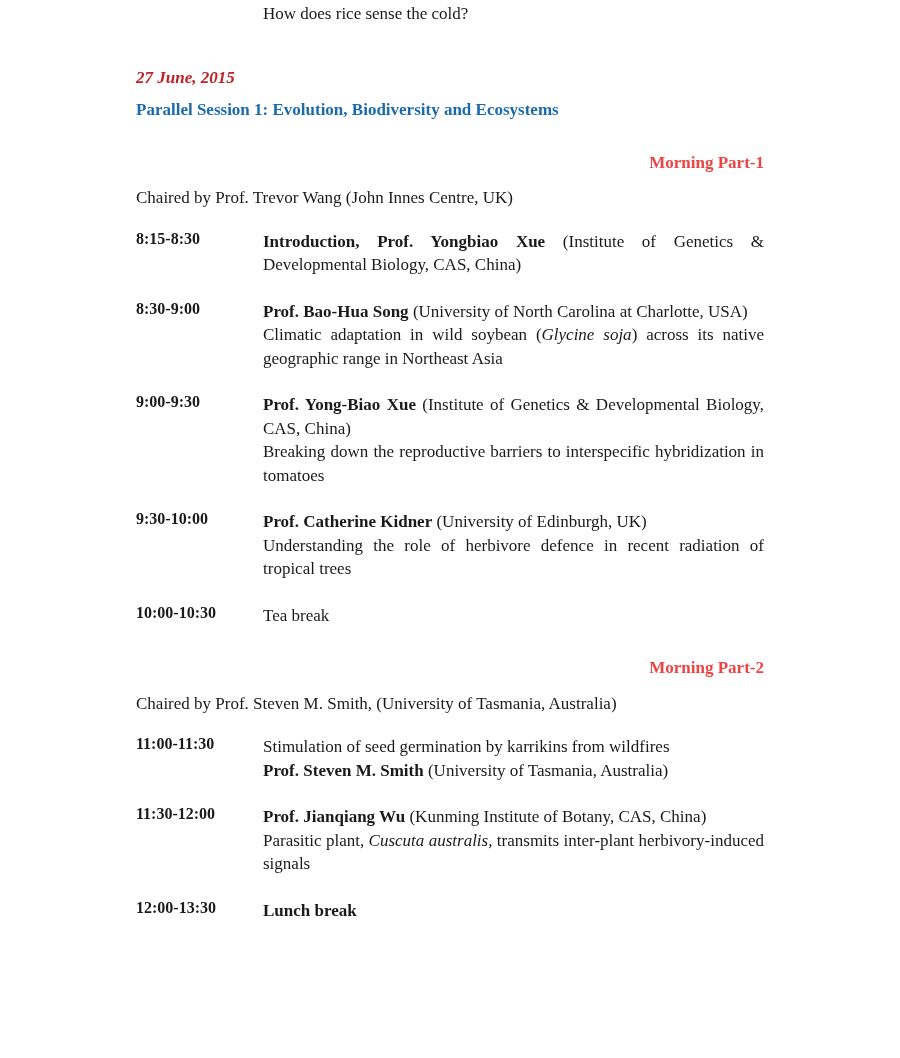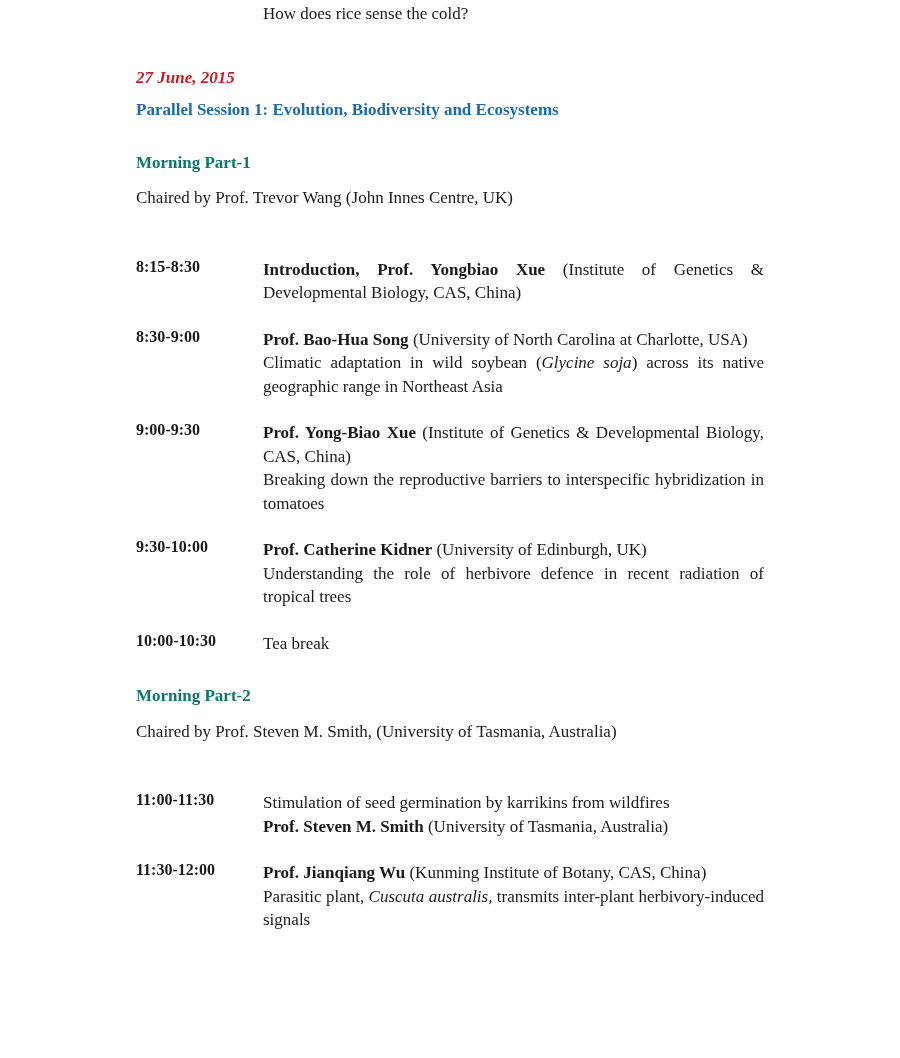--- a/index.html
+++ b/index.html
@@ -36,27 +36,28 @@
     font-style: italic;
   }
   .session {
     margin-top: 9px;
     font-weight: bold;
     color: var(--session-color, #1a6aad);
   }
   .section-title {
     margin-top: 29px;
     font-weight: bold;
-    color: #0f766e;
+    color: #ef4444;
+    text-align: right;
   }
   .chair {
     margin-top: 12px;
   }
   .entries {
-    margin-top: 48px;
+    margin-top: 20px;
     font-family: Liberation Serif, serif;
   }
   .entry {
     display: flex;
     margin-bottom: 23px;
   }
   .entry .time {
     width: 127px;
     flex-shrink: 0;
     font-weight: bold;
@@ -136,16 +137,22 @@
   </div>
 
   <div class="entry">
     <div class="time">11:30-12:00</div>
     <div class="content">
               <p class="para"><span class="b">Prof. Jianqiang Wu</span><span> (Kunming Institute of Botany, CAS, China)</span></p>
               <p class="para"><span>Parasitic plant, </span><span class="i">Cuscuta australis,</span><span> transmits inter-plant herbivory-induced signals</span></p>
             </div>
   </div>
 
+  <div class="entry">
+    <div class="time">12:00-13:30</div>
+    <div class="content">
+              <p class="para"><span class="b">Lunch break</span></p>
+            </div>
+  </div>
 </div>
   </section>
 </div>
 </div>
 
 </body></html>

